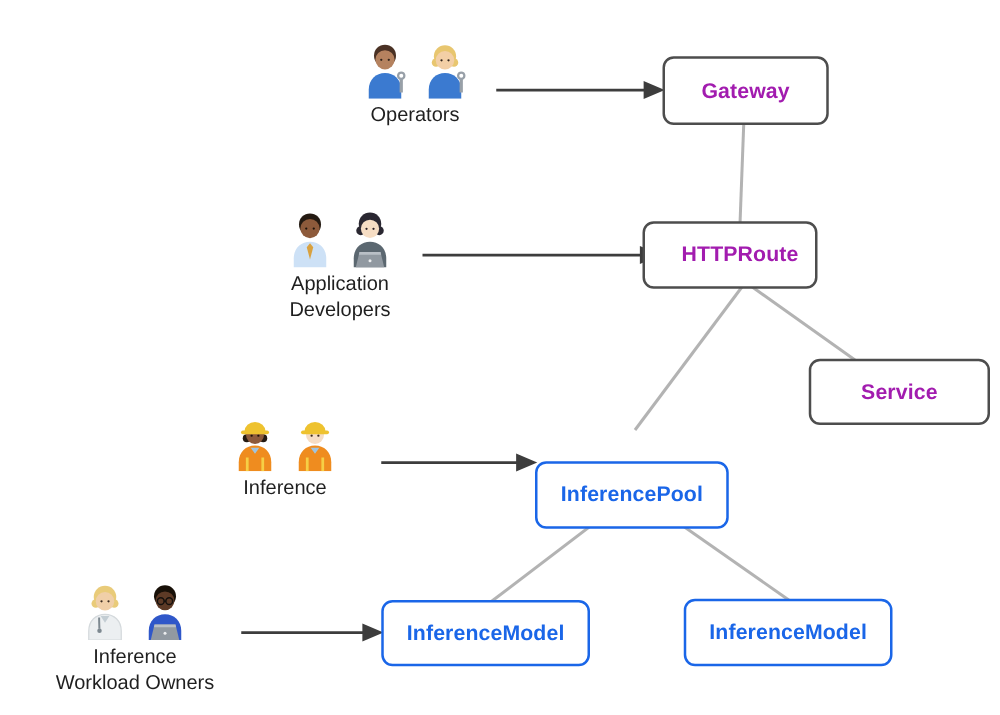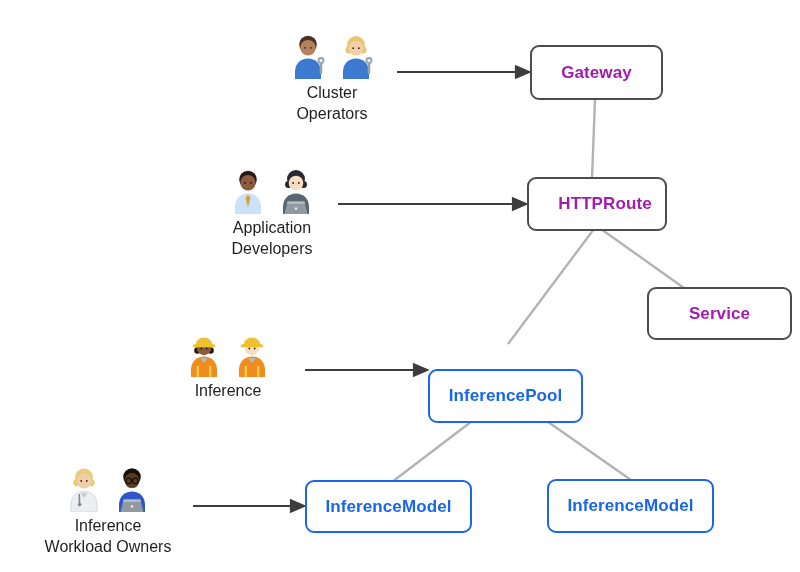--- a/index.html
+++ b/index.html
@@ -69,21 +69,20 @@
           <circle cx="27.2" cy="17" r="3.4" fill="#e8c66f"></circle>
         <circle cx="20" cy="15.2" r="7.4" fill="#f3cfa6"></circle>
         <circle cx="17.2" cy="15.2" r="0.9" fill="#32241b"></circle>
           <circle cx="22.8" cy="15.2" r="0.9" fill="#32241b"></circle>
         <path d="M7 46 v-7.2 c0-8.3 5.8-13.4 13-13.4 s13 5.1 13 13.4 V46 Z" fill="#3b7ad0"></path>
         <circle cx="33" cy="27.5" r="2.5" fill="none" stroke="#98a0a8" stroke-width="1.8"></circle>
         <path d="M33 30 V41" stroke="#98a0a8" stroke-width="2.6"></path>
       </svg>
     </div>
     <div class="plabel">
-      <div>Cluster</div>
       <div>Operators</div>
     </div>
   </div>
 
   <div class="persona" style="left:182px;top:168px;">
     <div class="icons">
       <svg width="42" height="46" viewBox="0 0 40 46">
         <circle cx="20" cy="11.5" r="8.8" fill="#241a12"></circle>
         <circle cx="20" cy="14.8" r="7.7" fill="#8d5a3b"></circle>
         <circle cx="17" cy="14.8" r="0.9" fill="#1c120b"></circle>
@@ -170,21 +169,21 @@
     </div>
     <div class="plabel">
       <div>Inference</div>
       <div>Workload Owners</div>
     </div>
   </div>
 
   <div class="node core" style="left:530px;top:45px;width:133px;height:55px;">
     <span>Gateway</span>
   </div>
-  <div class="node core" style="left:527px;top:177px;width:140px;height:54px;padding-left:16px;">
+  <div class="node core" style="left:514px;top:177px;width:140px;height:54px;padding-left:16px;">
     <span>HTTPRoute</span>
   </div>
   <div class="node core" style="left:647px;top:287px;width:145px;height:53px;">
     <span>Service</span>
   </div>
   <div class="node ext" style="left:428px;top:343px;width:155px;height:54px;margin-top:26px;">
     <span>InferencePool</span>
   </div>
   <div class="node ext" style="left:305px;top:480px;width:167px;height:53px;">
     <span>InferenceModel</span>

